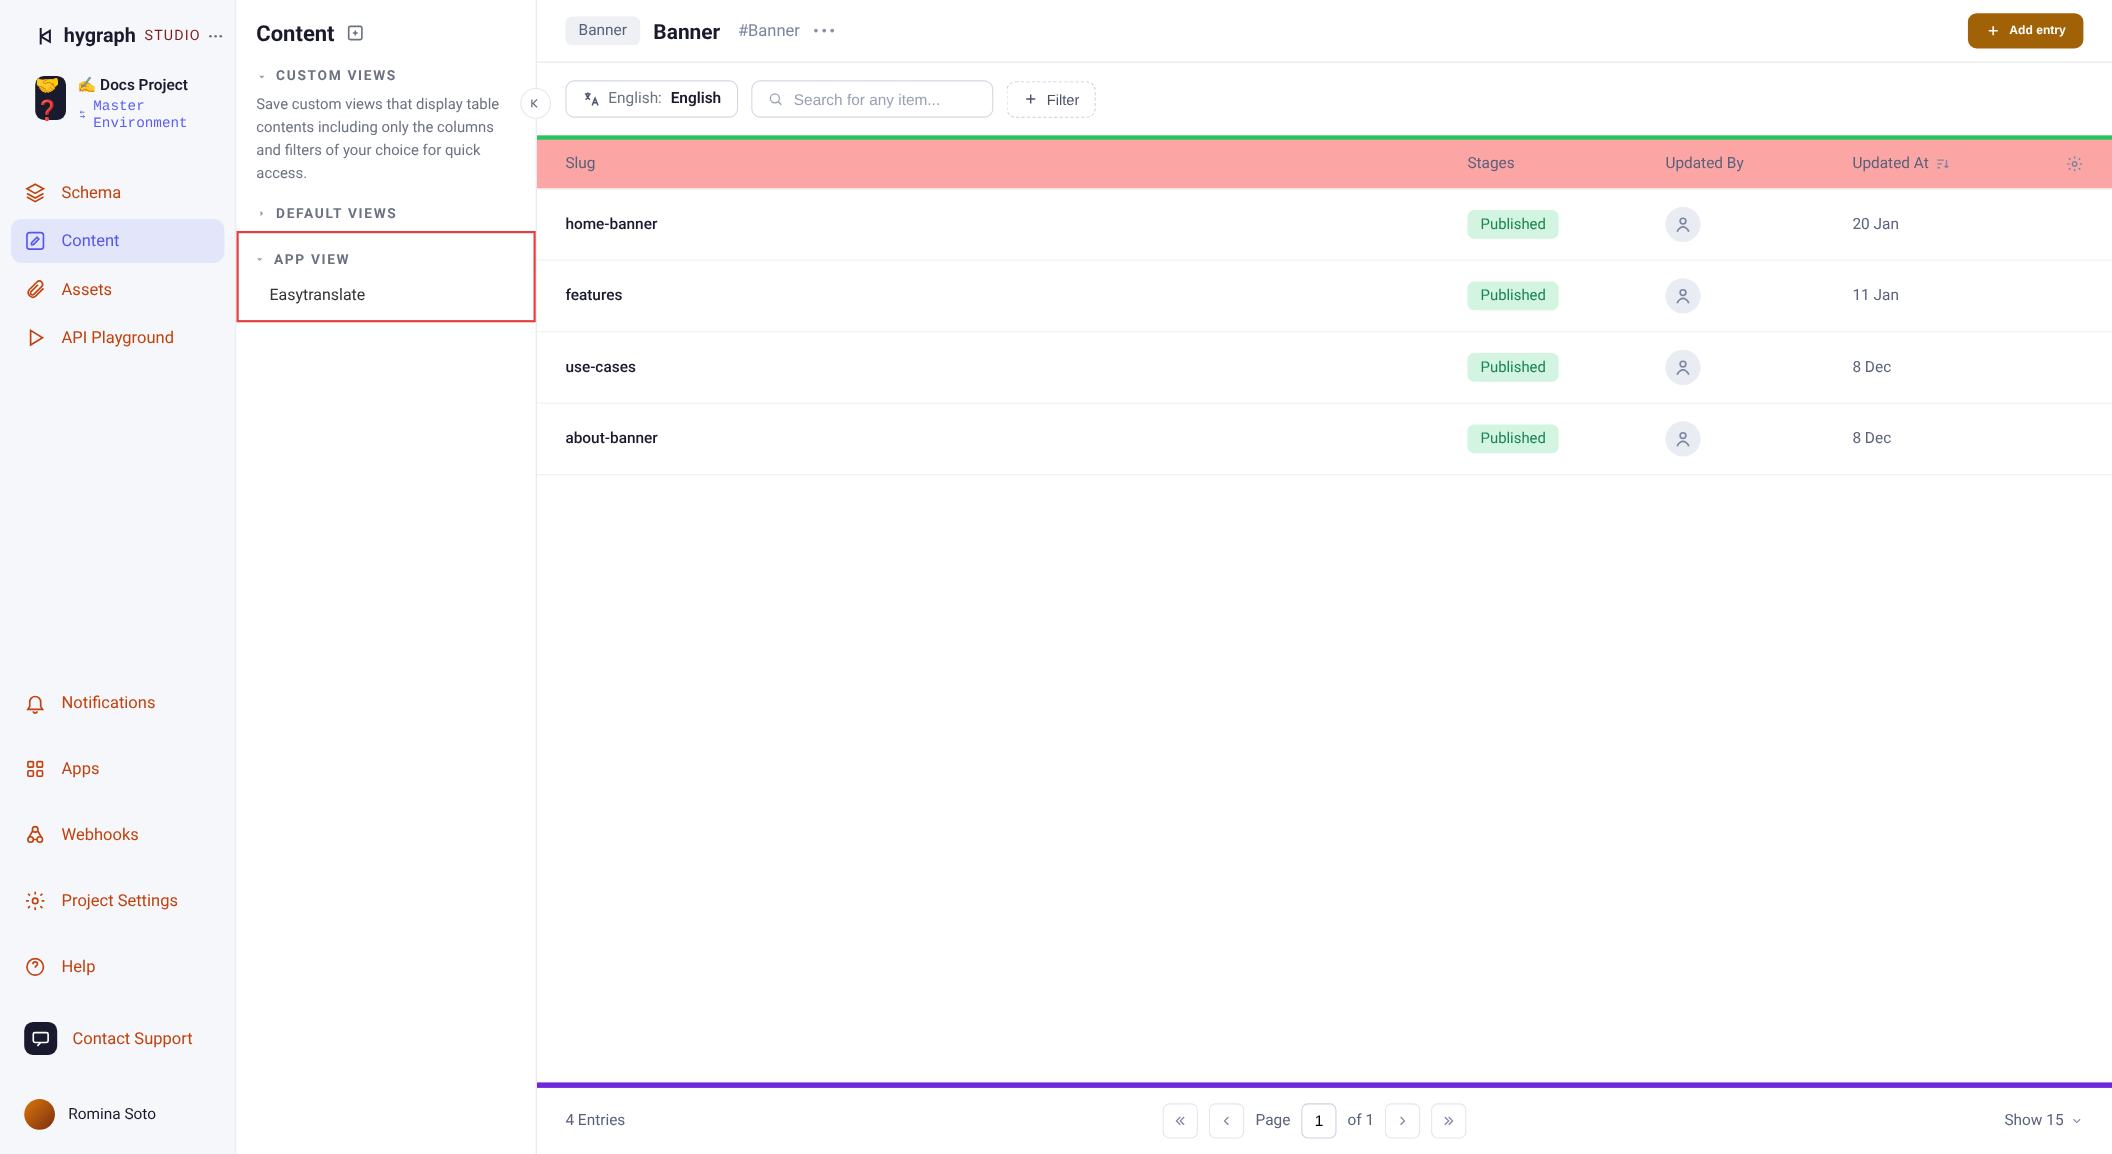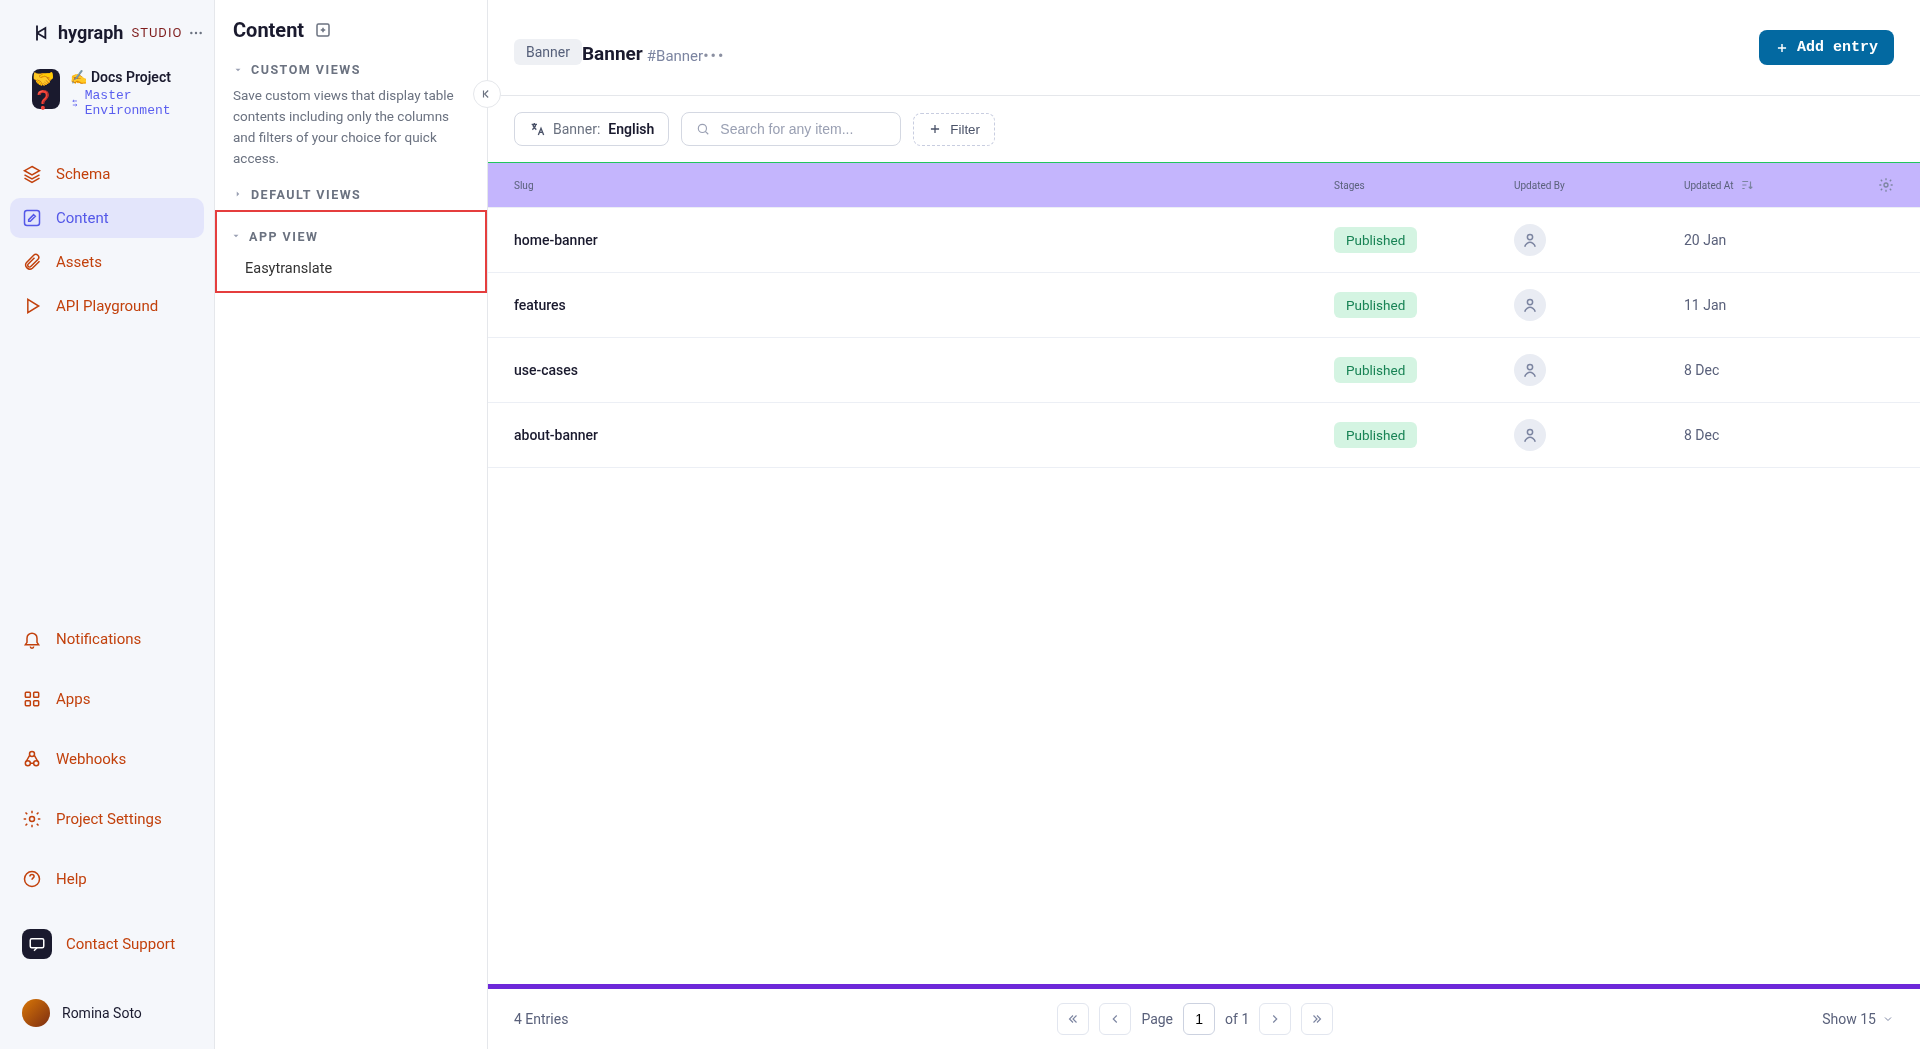--- a/index.html
+++ b/index.html
@@ -79,34 +79,34 @@
   position:absolute; right:-14px; top:80px;
   width:28px; height:28px; border-radius:50%;
   background:#fff; border:1px solid #e5e7eb;
   display:flex; align-items:center; justify-content:center;
   cursor:pointer; color:#6b7280;
 }
 
 
 .main { flex:1; display:flex; flex-direction:column; min-width:0;}
 .topbar {
-  display:flex; align-items:flex-end; padding: 30px 26px;
+  display:flex; align-items:center; gap:12px; padding: 12px 26px;
   border-bottom:1px solid #e5e7eb;
 }
 .chip {
   background:#eef0f4; color:#56607a; padding:5px 12px; border-radius:6px;
   font-size:14px;
 }
 .model-name { font-size:19px; font-weight:700; }
 .model-id { color:#7c85a1; font-size:15px; margin-left:4px; }
 .dots { color:#8a8fa1; cursor:pointer; font-size:16px; letter-spacing:2px;}
 .add-btn {
-  margin-left:auto; background:#0369a1; color:#fff; border:none;
-  padding:9px 16px; border-radius:8px; font-size:15px; font-weight:600;
-  display:flex; align-items:center; gap:8px; cursor:pointer;font-family:Liberation Mono, monospace;
+  margin-left:auto; background:#a16207; color:#fff; border:none;
+  padding:9px 16px; border-radius:8px; font-size:11px; font-weight:600;
+  display:flex; align-items:center; gap:8px; cursor:pointer;
 }
 .toolbar {
   display:flex; align-items:center; gap:12px; padding: 16px 26px;
 }
 .locale-pill {
   display:flex; align-items:center; gap:8px; border:1px solid #d4d8e2;
   padding:8px 14px; border-radius:8px; cursor:pointer;
 }
 .locale-pill .lbl { color:#6b7280; }
 .search-box {
@@ -118,22 +118,22 @@
 .filter-btn {
   display:flex; align-items:center; gap:8px; border:1.5px dashed #c8cde0;
   padding:8px 14px; border-radius:8px; color:#4a5268; cursor:pointer; background:#fff;
 }
 
 
 .table-wrap { flex:1; overflow:auto; }
 .thead {
   display:grid;
   grid-template-columns: 1fr 180px 170px 170px 40px;
-  padding: 14px 26px; background:#c4b5fd; color:#5a617b;
-  font-size:10px; border-top:1px solid #22c55e; border-bottom:1px solid #eceff5;
+  padding: 14px 26px; background:#fca5a5; color:#5a617b;
+  font-size:14px; border-top:4px solid #22c55e; border-bottom:1px solid #eceff5;
   align-items:center;
 }
 .thead .sort { display:flex; align-items:center; gap:6px; }
 .trow {
   display:grid;
   grid-template-columns: 1fr 180px 170px 170px 40px;
   padding: 16px 26px; border-bottom:1px solid #eceff5;
   align-items:center;
   cursor:pointer;
 }
@@ -365,21 +365,21 @@
           </svg>
         <span>Add entry</span>
       </button>
     </div>
 
     <div class="toolbar">
       <div class="locale-pill">
         <svg width="16" height="16" viewBox="0 0 24 24" fill="none" stroke="#4a5268" stroke-width="2">
             <path d="M4 5h8M8 3v2M6 5c0 3 2 6 5 8M10 5c0 3-2 6-5 8M14 21l4-10 4 10M15.5 17h5"></path>
           </svg>
-        <span class="lbl">Banner:</span>
+        <span class="lbl">English:</span>
         <span style="font-weight:600">English</span>
       </div>
       <div class="search-box">
         <svg width="16" height="16" viewBox="0 0 24 24" fill="none" stroke="#9aa0b3" stroke-width="2">
             <circle cx="11" cy="11" r="7"></circle>
             <path d="M21 21l-5-5"></path>
           </svg>
         <input type="text" placeholder="Search for any item..." style="">
       </div>
       <button class="filter-btn">

